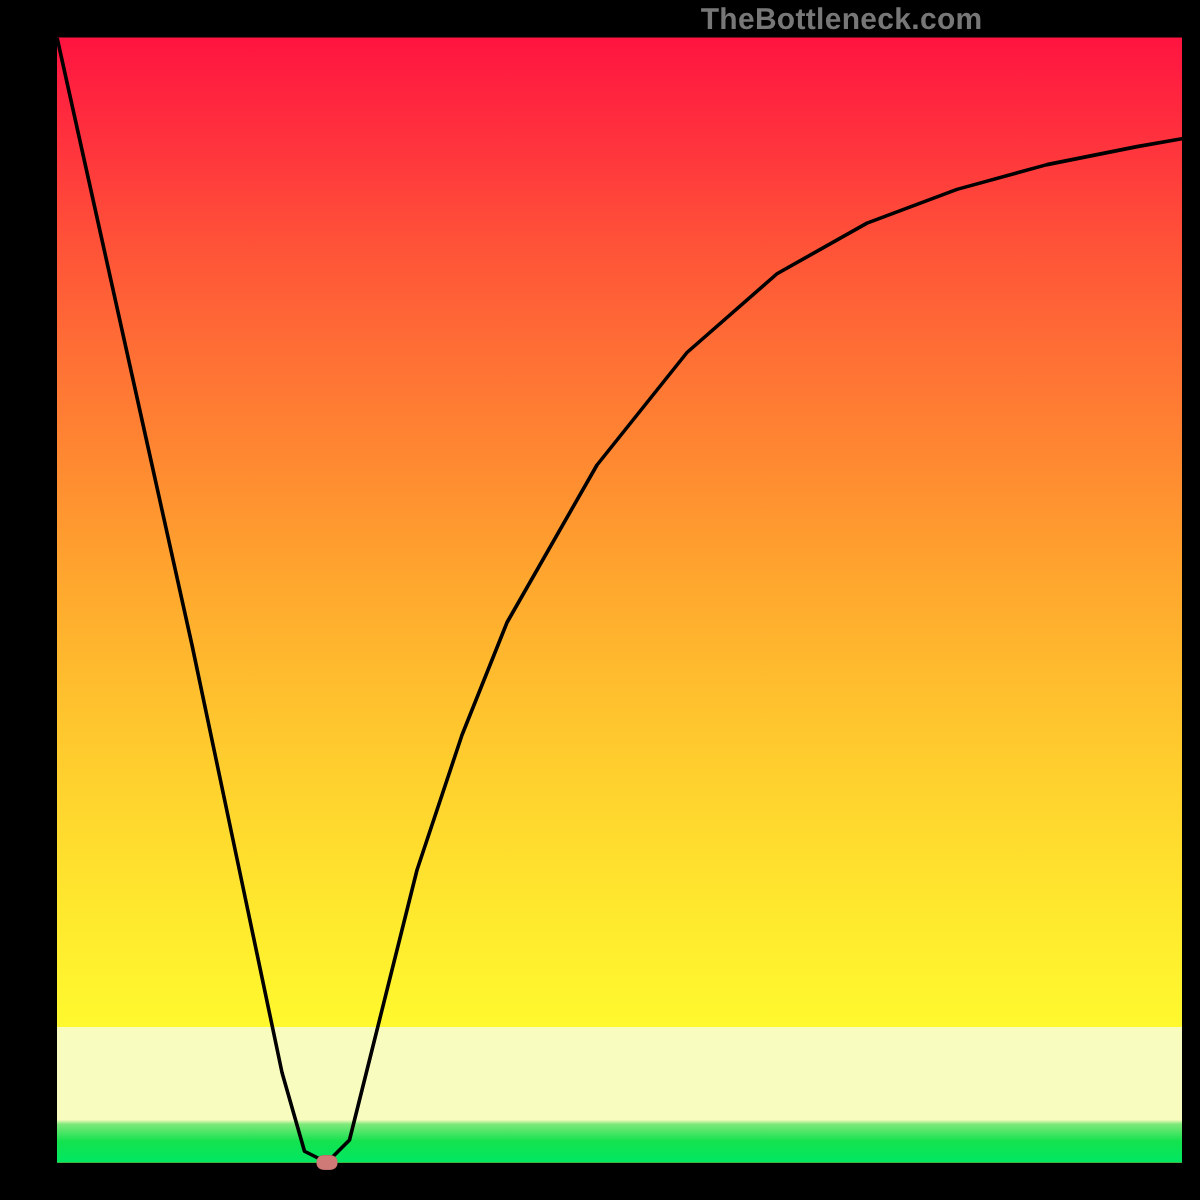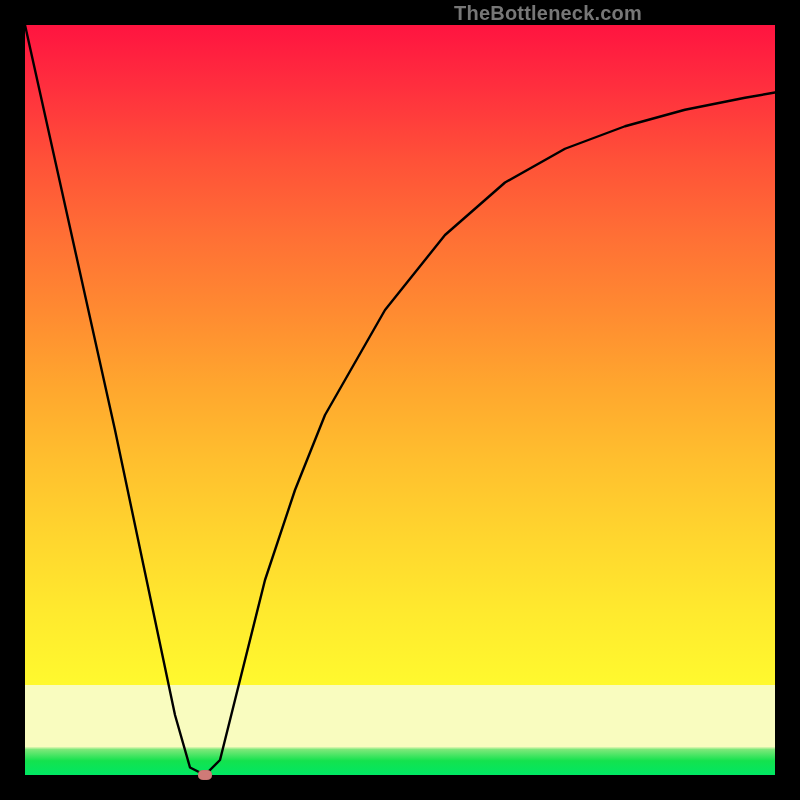--- a/index.html
+++ b/index.html
@@ -8,20 +8,21 @@
     width: 800px;
     height: 800px;
     overflow: hidden;
     background: #000;
   }
   .frame {
     position: relative;
     width: 648px;
     height: 800px;
     background: #000;
+    margin-left: 13px;
   }
   .plot-area {
     position: absolute;
     left: 25px;
     top: 25px;
     width: 750px;
     height: 750px;
     
     background:
       linear-gradient(to bottom,

